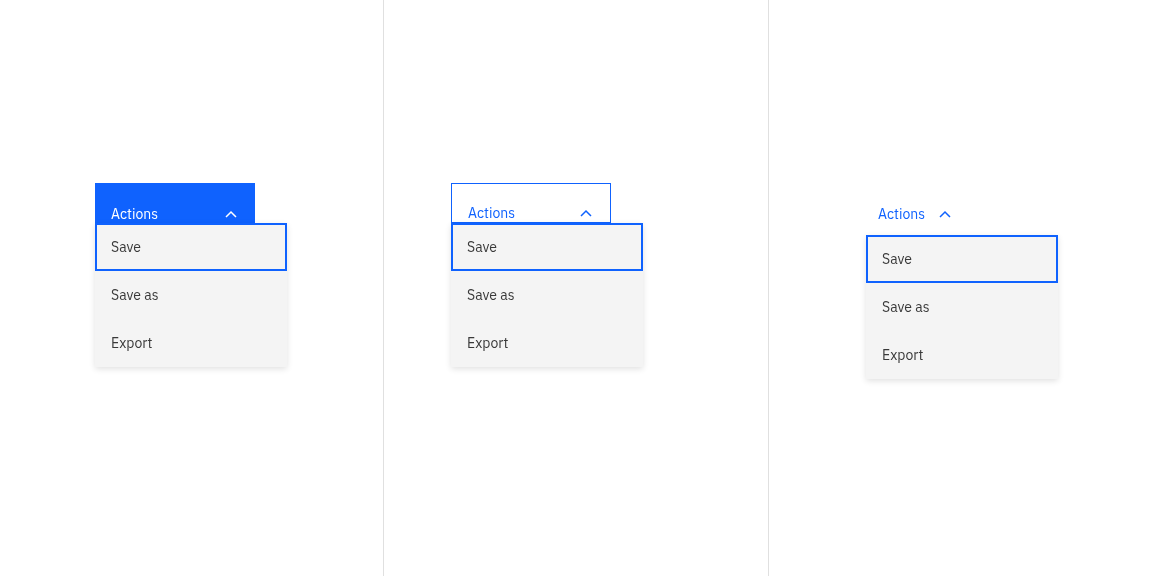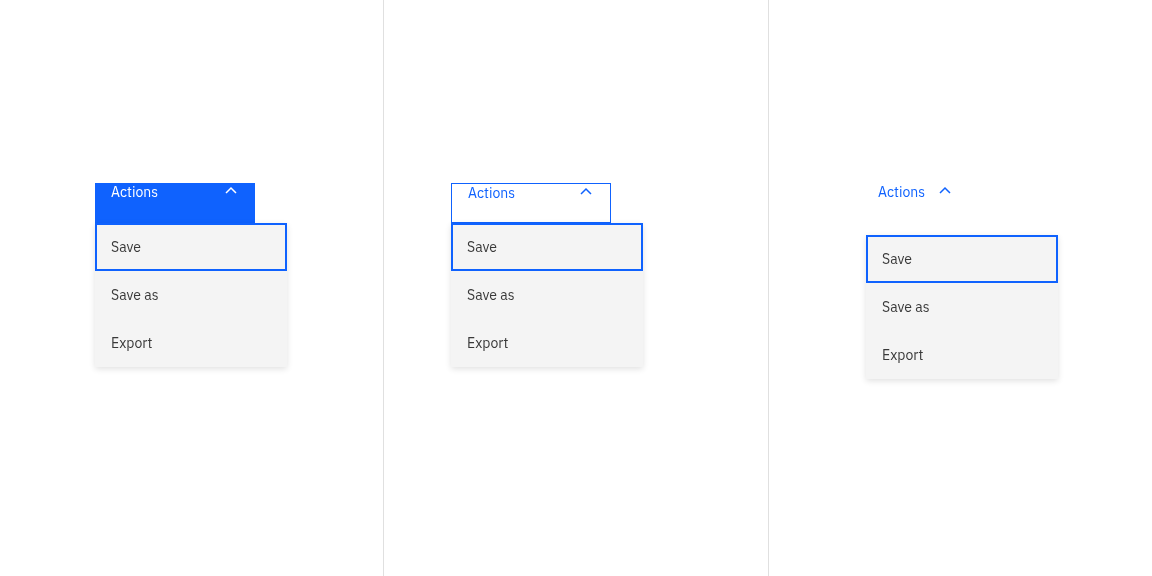--- a/index.html
+++ b/index.html
@@ -40,21 +40,21 @@
   .dropdown{
     position:absolute;
     font-size:14px;
     line-height:18px;
   }
   
   
   .trigger{
     height:40px;
     display:flex;
-    align-items:flex-start;
+    align-items:flex-end;
     justify-content:space-between;
     padding:0 16px;
     cursor:pointer;
   }
   .dd1 .trigger{
     width:160px;
     background:var(--blue);
     color:var(--white);
   }
   

